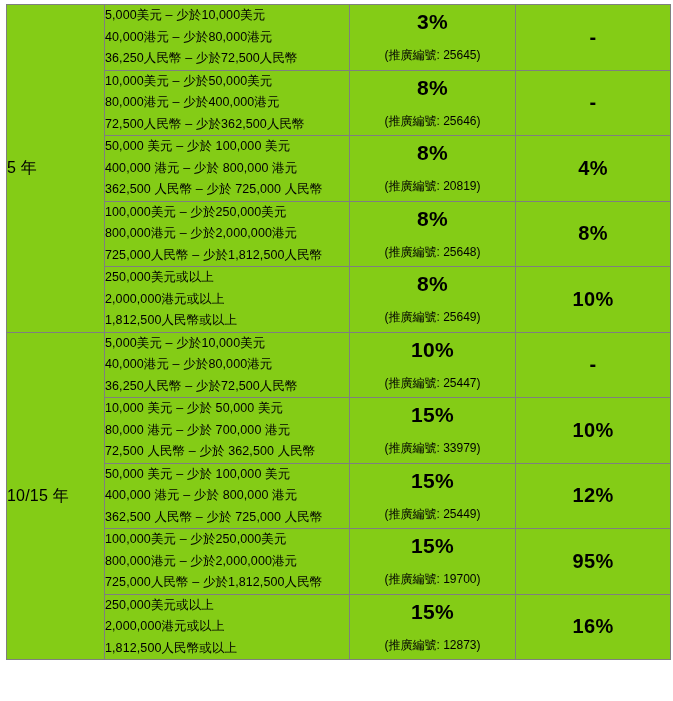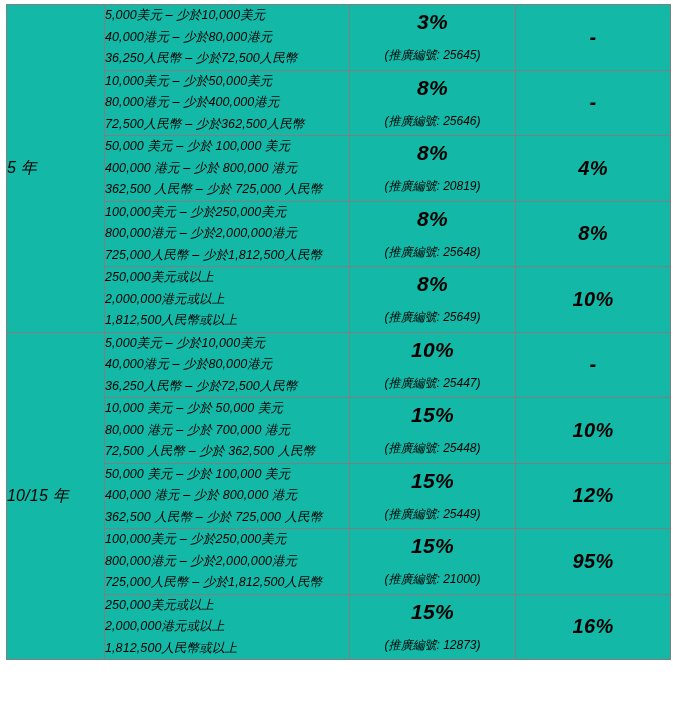--- a/index.html
+++ b/index.html
@@ -22,23 +22,22 @@
   }
   table.rate-table {
     border-collapse: collapse;
     table-layout: fixed;
     width: 664px;
     margin: 4px 0 0 6px;
   }
   table.rate-table td {
     border: 1px solid #7f7f7f;
     vertical-align: middle;
-    background: #14b8a6;
+    background: #84cc16;
     padding: 0;
-    font-style: italic;
   }
   col.col-term   { width: 98px; }
   col.col-amount { width: 245px; }
   col.col-bonus  { width: 166px; }
   col.col-extra  { width: 155px; }
 
   .term-cell {
     padding: 8px 0 0 8px;
     vertical-align: top;
     font-size: 16px;
@@ -168,21 +167,21 @@
         <td class="extra-cell">-</td>
       </tr>
       <tr>
         <td class="amount-cell">
           <span class="amount-line">10,000 美元 – 少於 50,000 美元</span>
           <span class="amount-line">80,000 港元 – 少於 700,000 港元</span>
           <span class="amount-line">72,500 人民幣 – 少於 362,500 人民幣</span>
         </td>
         <td class="bonus-cell">
           <span class="bonus-pct">15%</span>
-          <span class="bonus-code">(推廣編號: 25448)</span>
+          <span class="bonus-code">(推廣編號: 33979)</span>
         </td>
         <td class="extra-cell">10%</td>
       </tr>
       <tr>
         <td class="amount-cell">
           <span class="amount-line">50,000 美元 – 少於 100,000 美元</span>
           <span class="amount-line">400,000 港元 – 少於 800,000 港元</span>
           <span class="amount-line">362,500 人民幣 – 少於 725,000 人民幣</span>
         </td>
         <td class="bonus-cell">
@@ -192,21 +191,21 @@
         <td class="extra-cell">12%</td>
       </tr>
       <tr>
         <td class="amount-cell">
           <span class="amount-line">100,000美元 – 少於250,000美元</span>
           <span class="amount-line">800,000港元 – 少於2,000,000港元</span>
           <span class="amount-line">725,000人民幣 – 少於1,812,500人民幣</span>
         </td>
         <td class="bonus-cell">
           <span class="bonus-pct">15%</span>
-          <span class="bonus-code">(推廣編號: 21000)</span>
+          <span class="bonus-code">(推廣編號: 19700)</span>
         </td>
         <td class="extra-cell">95%</td>
       </tr>
       <tr>
         <td class="amount-cell">
           <span class="amount-line">250,000美元或以上</span>
           <span class="amount-line">2,000,000港元或以上</span>
           <span class="amount-line">1,812,500人民幣或以上</span>
         </td>
         <td class="bonus-cell">

